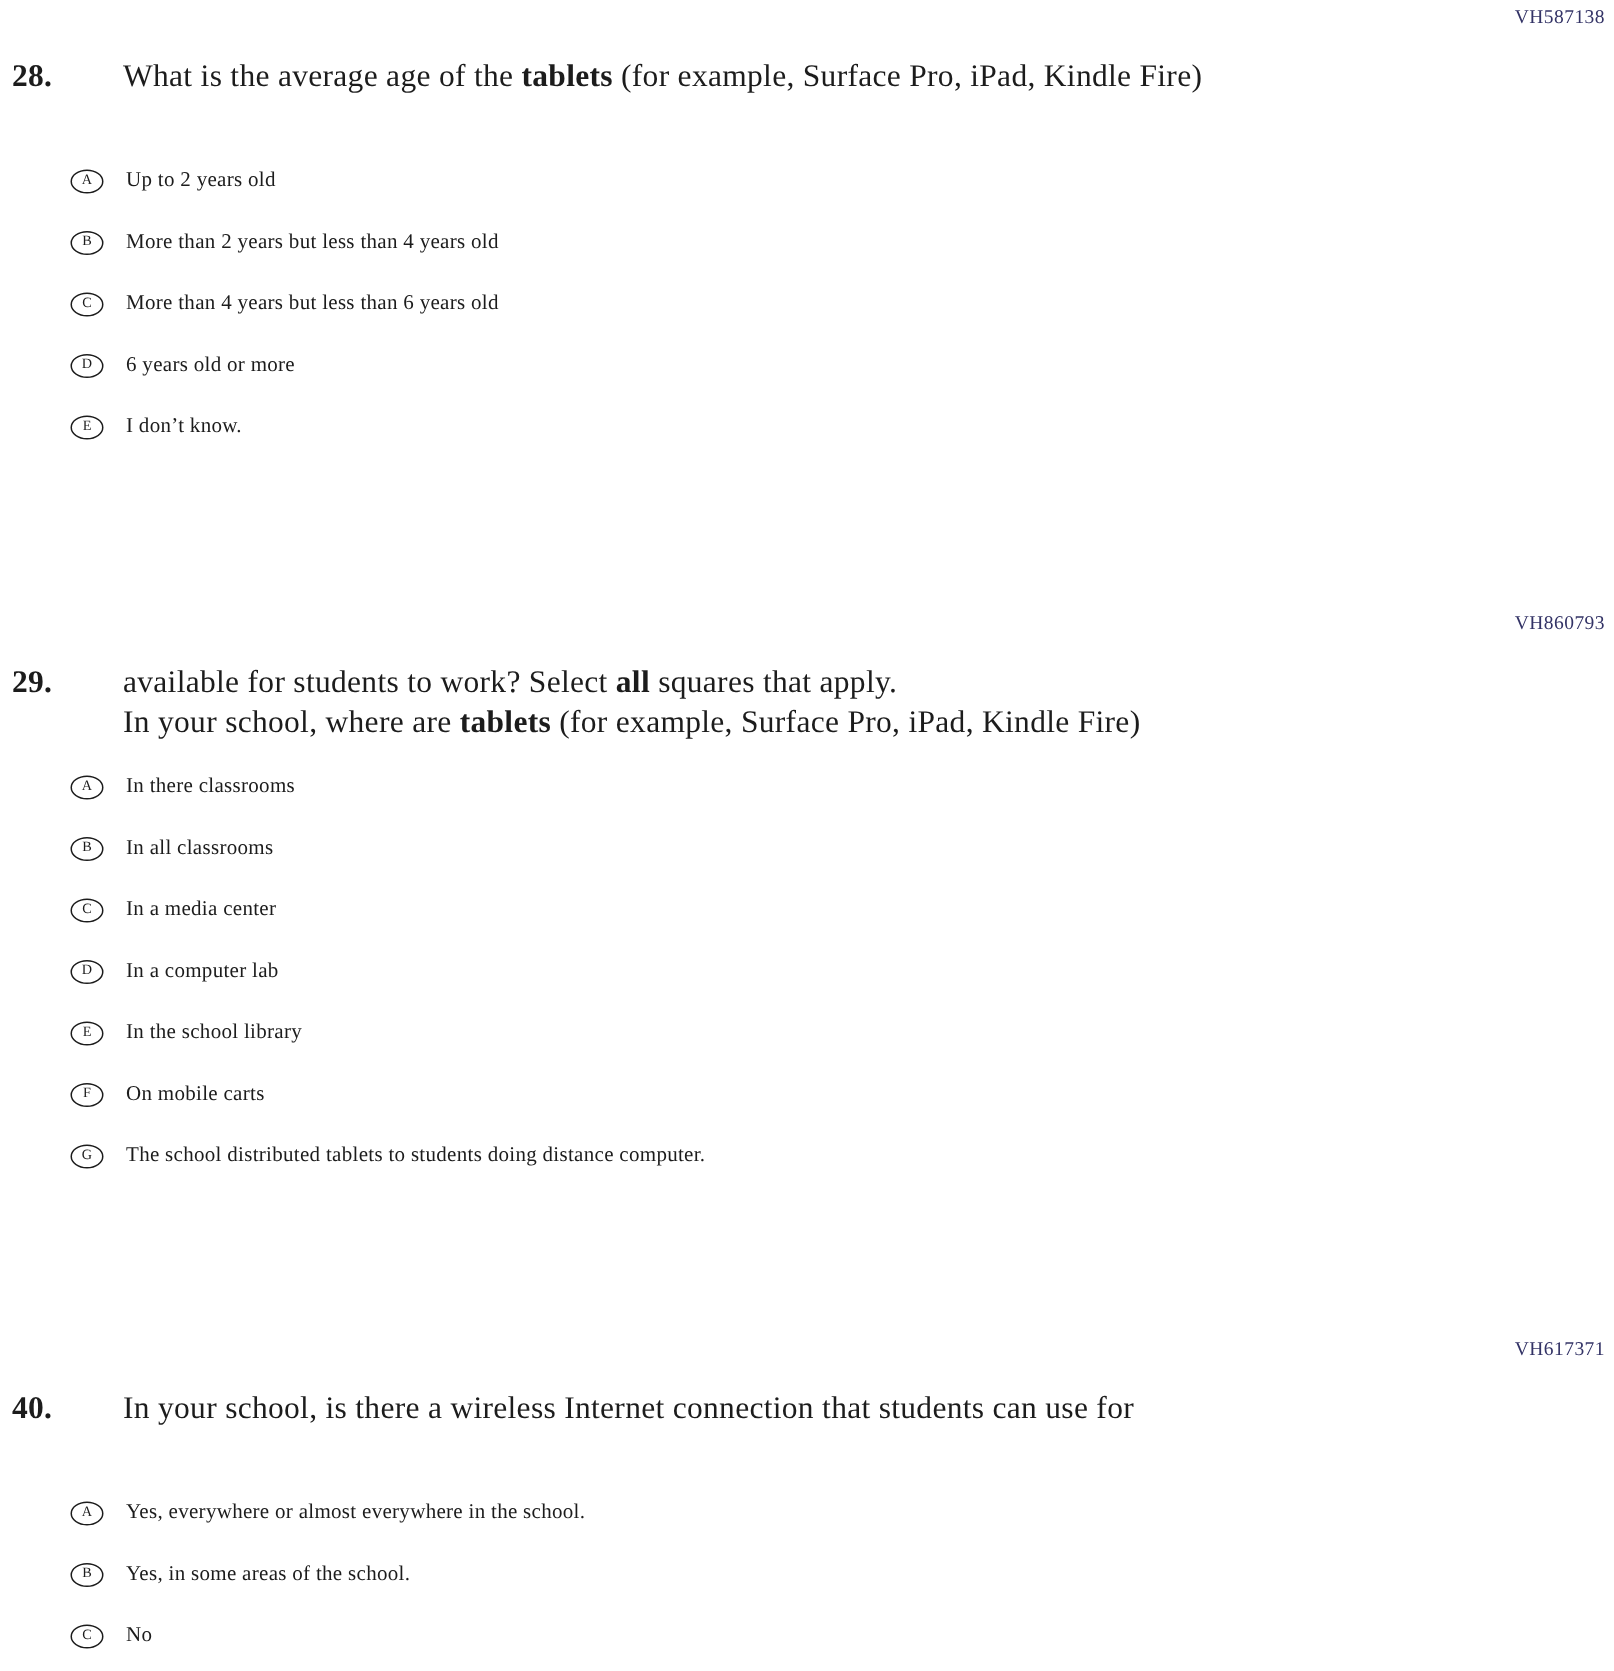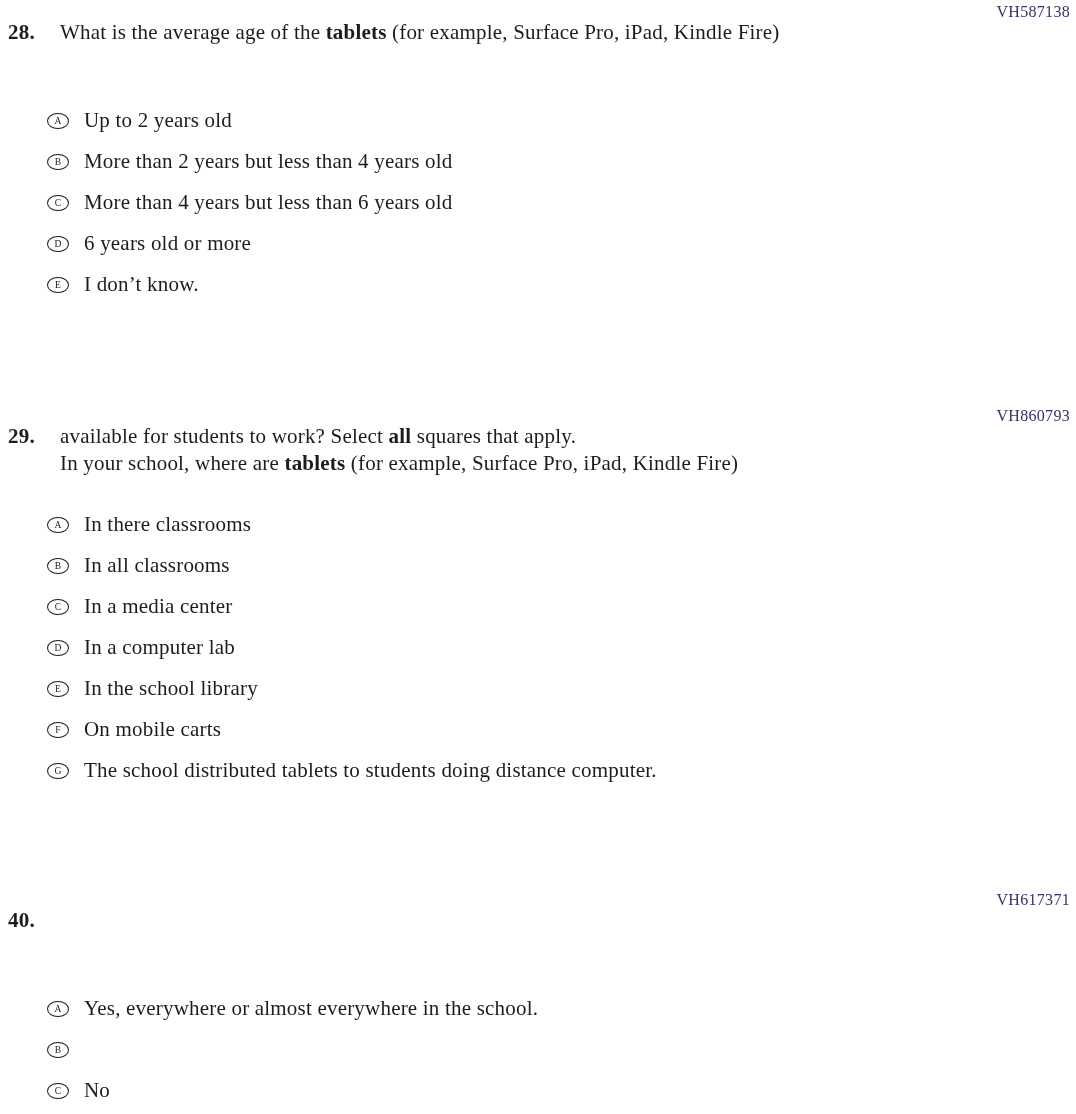--- a/index.html
+++ b/index.html
@@ -8,40 +8,40 @@
     width: 1076px; height: 1114px;
     position: relative;
     background: #ffffff;
     font-family: "Liberation Serif", serif;
     color: var(--ink, #1c1c1c);
     overflow: hidden;
   }
   .section { position: absolute; left: 0; right: 0; height: 0; }
   .code {
     position: absolute; top: 0; right: 6px;
-    font-size: 16px; letter-spacing: 0.3px;
+    font-size: 13px; letter-spacing: 0.3px;
     color: var(--code-blue, #333366);
   }
-  .question { position: absolute; top: 16px; left: 8px; display: flex; align-items: flex-start; }
+  .question { position: absolute; top: 34px; left: 8px; display: flex; align-items: flex-start; gap: 32px; }
   .qnum { flex: 0 0 42px; font-weight: 700; font-size: 21px; line-height: 27px; letter-spacing: 0.2px; }
   .qtext { font-size: 21px; line-height: 27px; letter-spacing: 0.2px; }
-  .qline { white-space: nowrap; margin-left: 10px; }
+  .qline { white-space: nowrap; }
   .seg.bold { font-weight: 700; }
   .options { position: absolute; left: 47px; top: 107px; }
   .option { display: flex; align-items: center; height: 21px; margin-bottom: 20px; cursor: pointer; }
   .bubble {
     flex: 0 0 22px; width: 22px; height: 16px;
     border: 1.5px solid var(--ink, #1c1c1c);
     border-radius: 50%;
     display: flex; align-items: center; justify-content: center;
     margin-right: 15px;
     background: #ffffff;
   }
   .bletter { font-size: 9.5px; line-height: 1; letter-spacing: 0; transform: translateY(0.5px); }
-  .olabel { font-size: 21px; line-height: 21px; white-space: nowrap; letter-spacing: 0.2px; }
+  .olabel { font-size: 14px; line-height: 21px; white-space: nowrap; letter-spacing: 0.2px; }
 </style>
 </head>
 <body style="--ink: #1c1c1c; --code-blue: #333366; background-color: rgb(255, 255, 255);">
 
 <main>
     <section class="section" style="top: 3px;">
       <div class="code">VH587138</div>
       <div class="question">
         <span class="qnum">28.</span>
         <div class="qtext">
@@ -133,33 +133,35 @@
           </span>
           <span class="olabel">The school distributed tablets to students doing distance computer.</span>
         </div>
       </div>
     </section>
     <section class="section" style="top: 891px;">
       <div class="code">VH617371</div>
       <div class="question">
         <span class="qnum">40.</span>
         <div class="qtext">
+          <div class="qline"><span class="seg">In your school, is there a wireless Internet connection that students can use for</span></div>
         </div>
       </div>
       <div class="options">
         <div class="option">
           <span class="bubble">
             <span class="bletter">A</span>
           </span>
           <span class="olabel">Yes, everywhere or almost everywhere in the school.</span>
         </div>
         <div class="option">
           <span class="bubble">
             <span class="bletter">B</span>
           </span>
+          <span class="olabel">Yes, in some areas of the school.</span>
         </div>
         <div class="option">
           <span class="bubble">
             <span class="bletter">C</span>
           </span>
           <span class="olabel">No</span>
         </div>
       </div>
     </section>
   </main>

